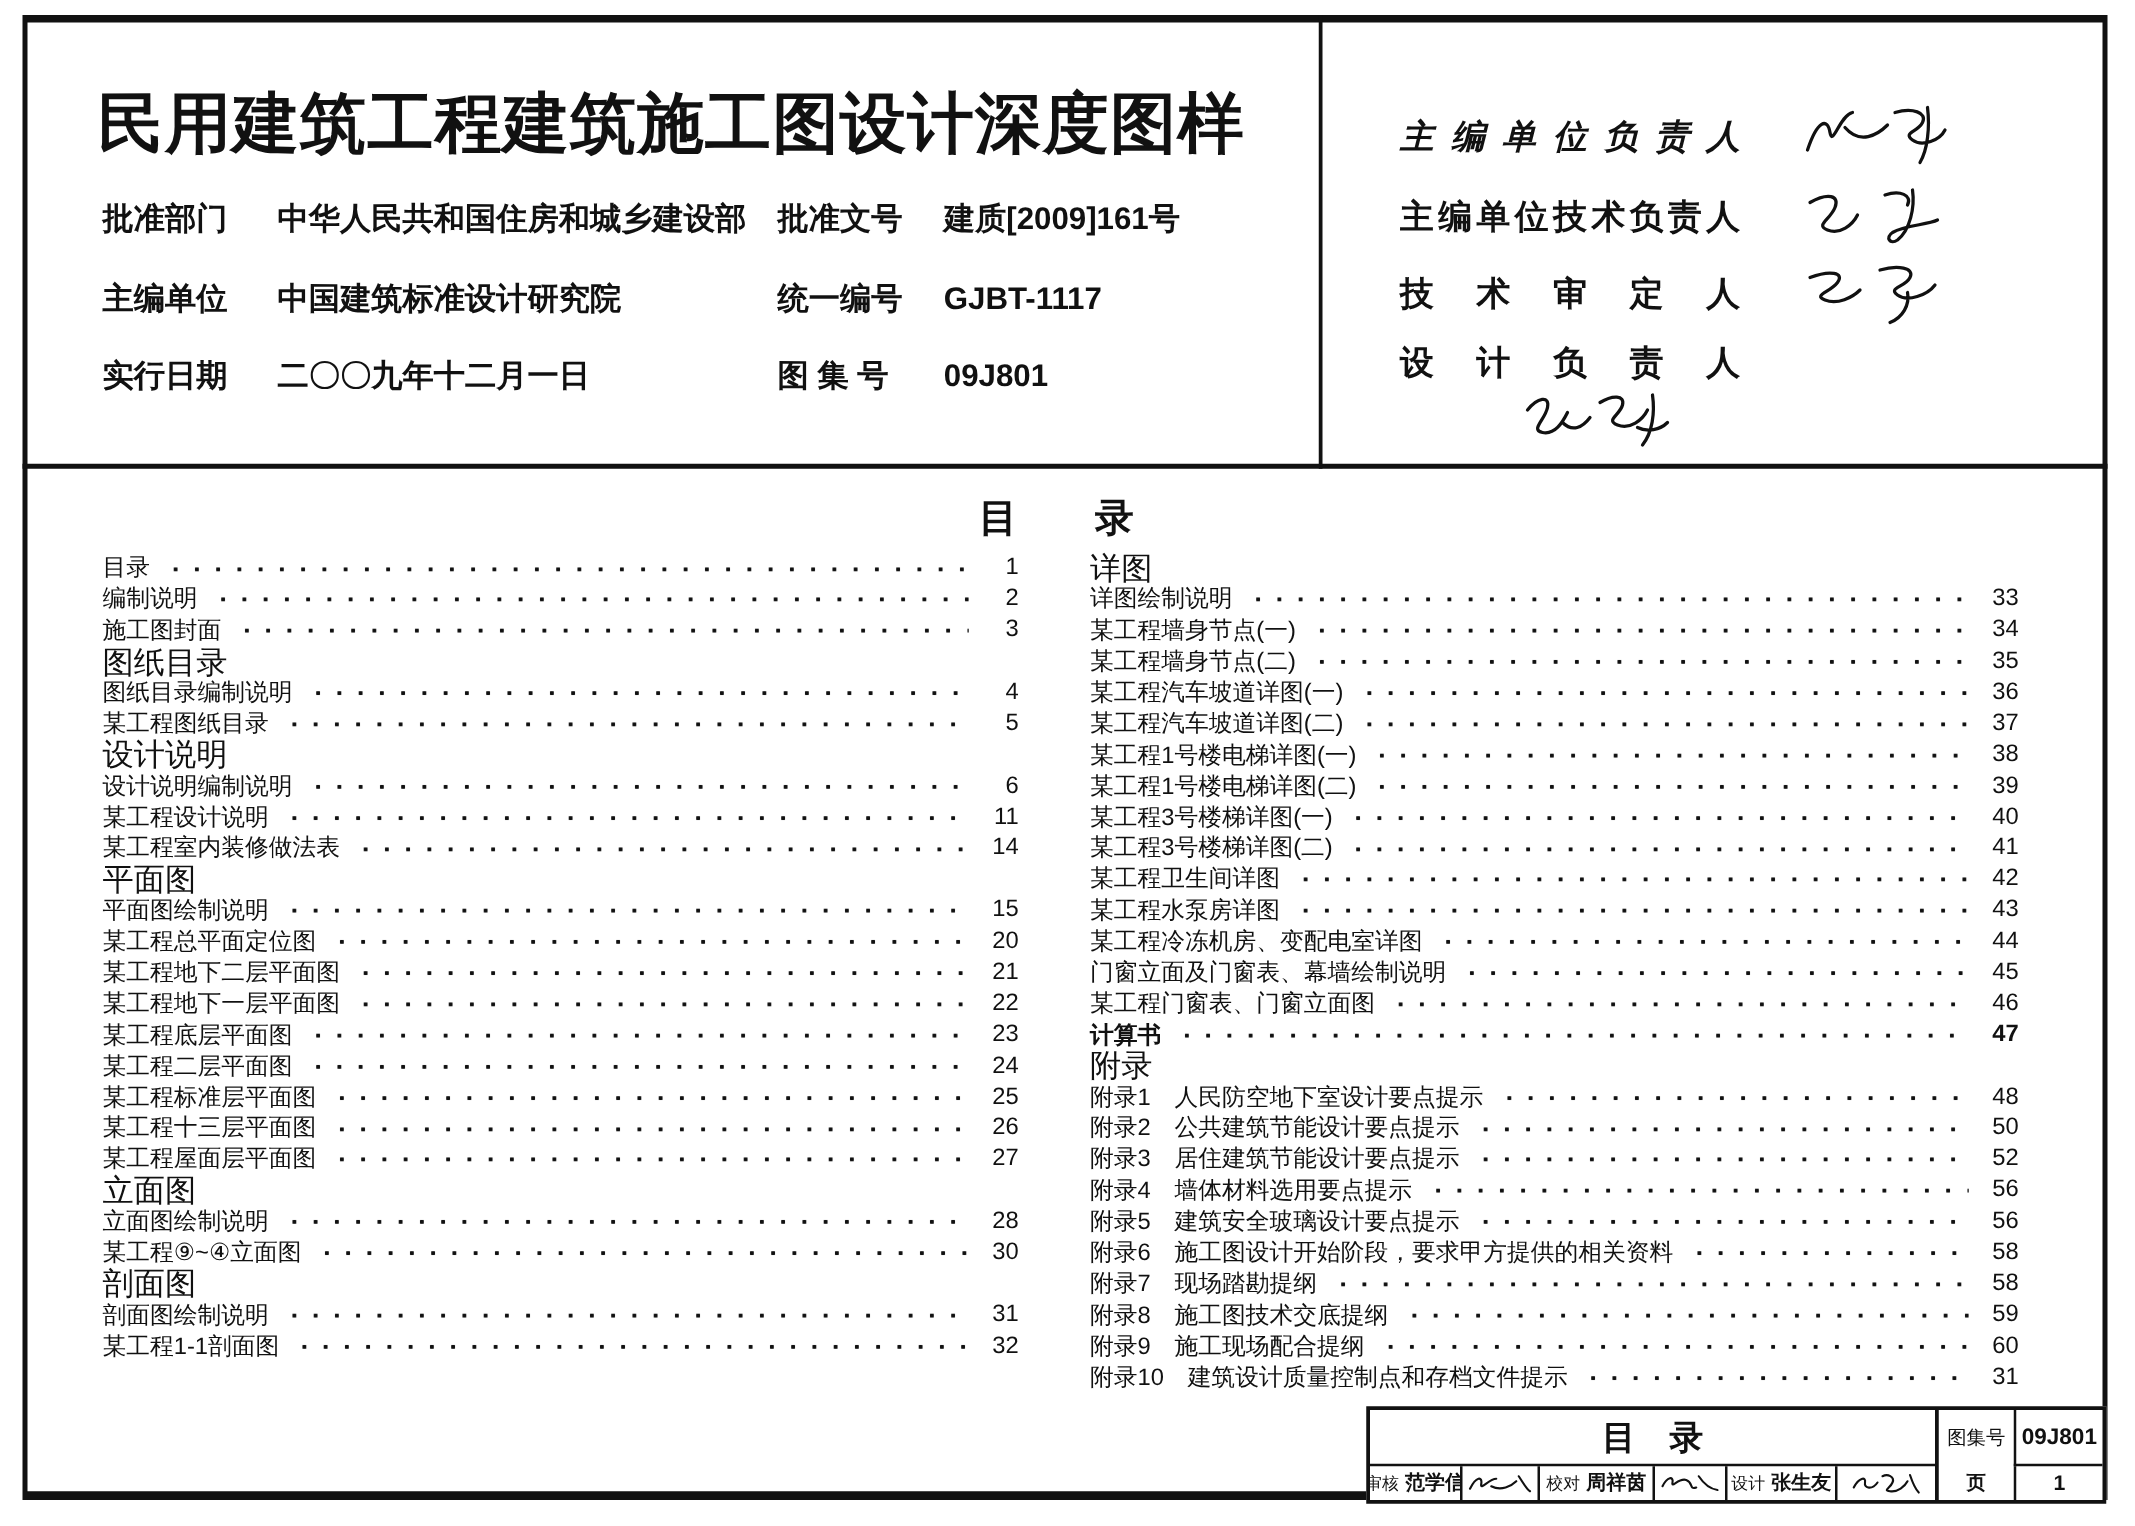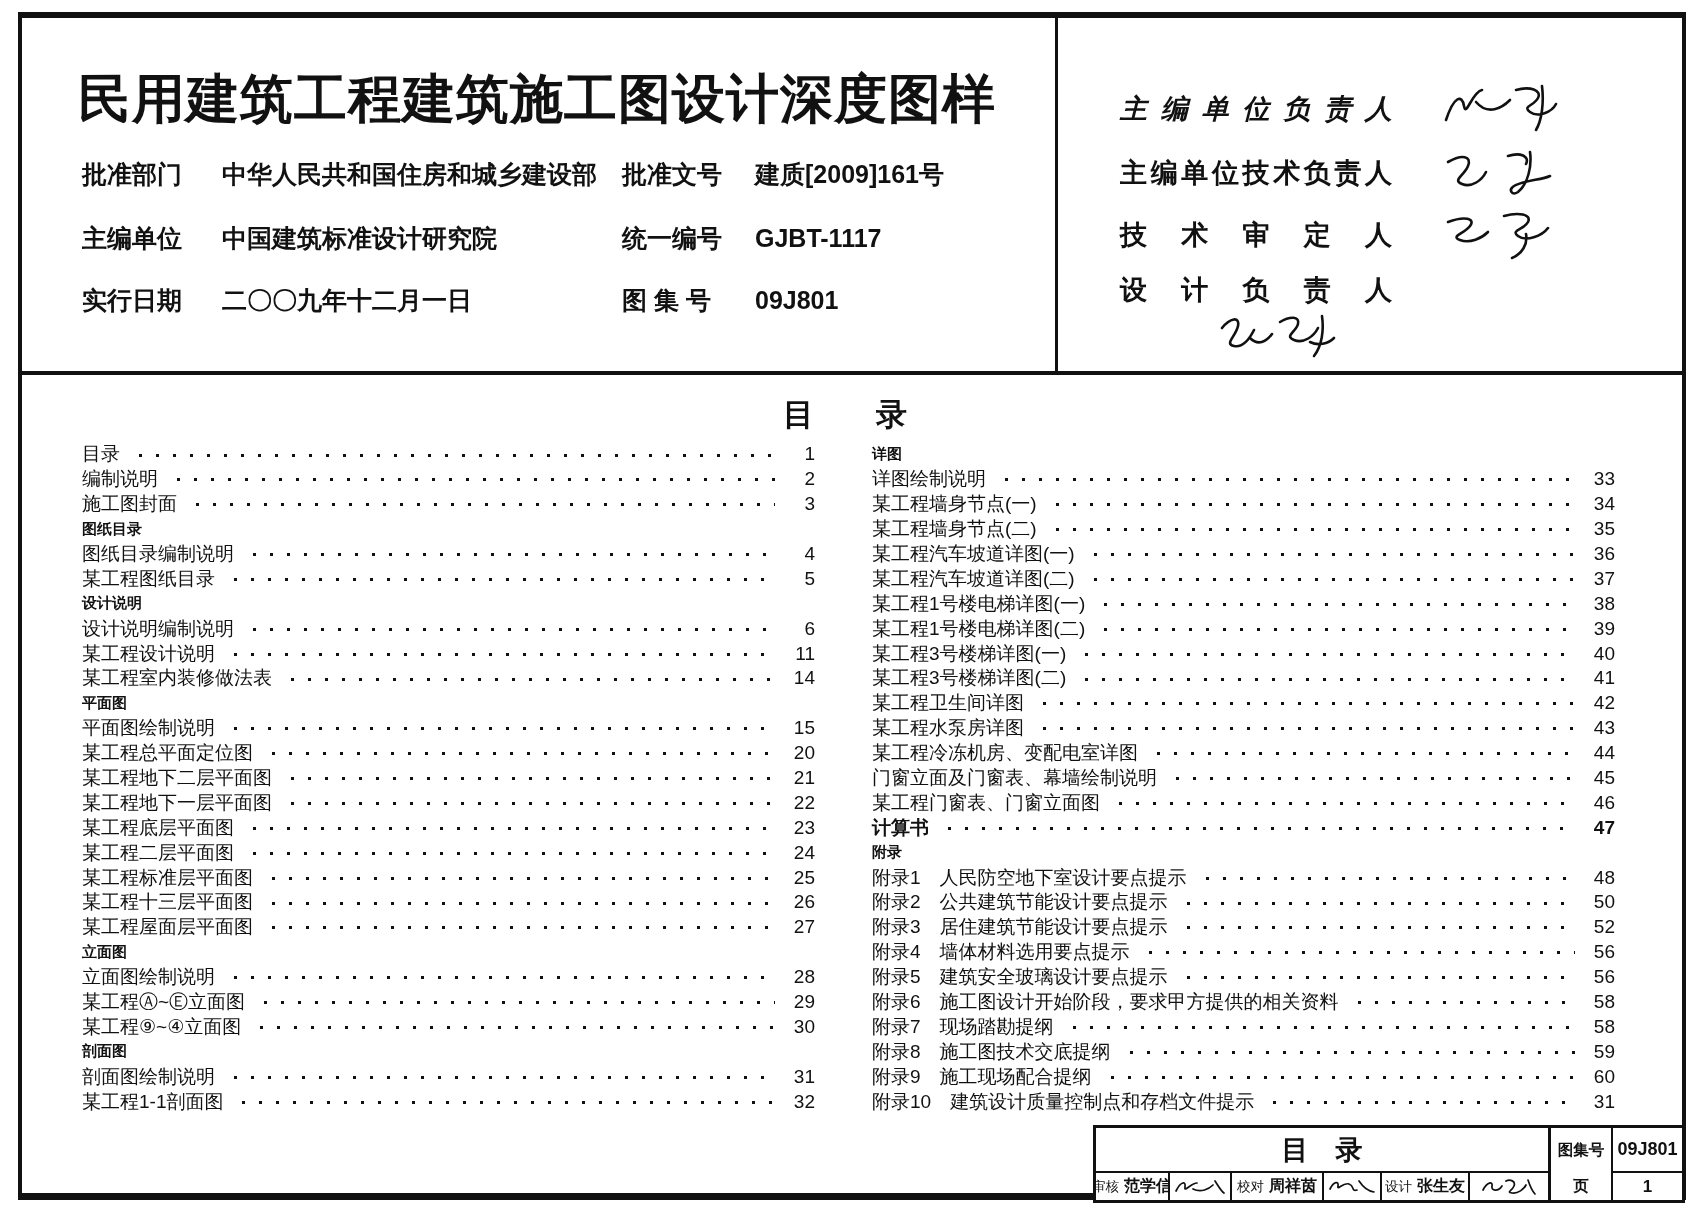--- a/index.html
+++ b/index.html
@@ -36,21 +36,21 @@
   .ink-sm{fill:none;stroke:#111;stroke-width:1.7;stroke-linecap:round;stroke-linejoin:round;}
 
   
   #toc-title{position:absolute;left:700px;top:394px;width:290px;text-align:center;
     font-size:31px;font-weight:bold;white-space:pre;}
   .toc-col{position:absolute;top:442px;}
   #toc-left{left:82px;width:733px;}
   #toc-right{left:872px;width:743px;}
   .toc-row{height:24.9px;display:flex;align-items:center;font-size:19px;white-space:nowrap;}
   .toc-row .t{flex:none;}
-  .toc-row.heading{font-weight:bold;font-size:15px;}
+  .toc-row.heading{font-weight:normal;font-size:25px;}
   .toc-row.bold{font-weight:bold;}
   .dots{flex:1;align-self:stretch;margin:0 4px 0 12px;
     background-image:radial-gradient(circle,#111 1.6px,transparent 1.9px);
     background-size:17px 17px;background-repeat:repeat-x;background-position:left 58%;}
   .pg{flex:none;width:36px;text-align:right;font-size:19px;}
 
   
   #tblock{position:absolute;left:1093px;top:1125px;width:592px;height:78px;
     border:3px solid #111;box-sizing:border-box;display:flex;background:#fff;}
   .tb-main{width:452px;flex:none;display:flex;flex-direction:column;box-sizing:border-box;}
@@ -58,21 +58,21 @@
     font-size:27px;font-weight:bold;white-space:pre;}
   .tb-strip{height:27px;flex:none;border-top:2px solid #111;display:flex;align-items:center;}
   .tb-cell{height:100%;display:flex;align-items:center;justify-content:center;
     box-sizing:border-box;white-space:nowrap;overflow:hidden;}
   .tb-cell + .tb-cell{border-left:2px solid #111;}
   .tb-role{font-size:13.5px;margin-right:5px;}
   .tb-name{font-size:16px;font-weight:bold;}
   .tb-right{flex:1;border-left:3px solid #111;display:grid;
     grid-template-columns:60px 1fr;grid-template-rows:1fr 27px;box-sizing:border-box;}
   .tb-r-cell{display:flex;align-items:center;justify-content:center;box-sizing:border-box;}
-  .tb-atlas-label{font-size:15.5px;font-weight:bold;}
+  .tb-atlas-label{font-size:15.5px;font-weight:normal;}
   .tb-atlas-no{font-size:18px;font-weight:bold;border-left:2px solid #111;border-bottom:2px solid #111;}
   .tb-page-label{font-size:15.5px;font-weight:bold;}
   .tb-page-no{font-size:17px;font-weight:bold;border-left:2px solid #111;}
 </style>
 </head>
 <body>
 
 <div id="page">
   <div id="frame"></div>
   <div id="vdiv-header"></div>
@@ -234,25 +234,20 @@
       </div>
       <div class="toc-row heading">
         <span class="t">立面图</span>
       </div>
       <div class="toc-row">
         <span class="t">立面图绘制说明</span>
         <span class="dots"></span>
         <span class="pg">28</span>
       </div>
       <div class="toc-row">
-        <span class="t">某工程Ⓐ~Ⓔ立面图</span>
-        <span class="dots"></span>
-        <span class="pg">29</span>
-      </div>
-      <div class="toc-row">
         <span class="t">某工程⑨~④立面图</span>
         <span class="dots"></span>
         <span class="pg">30</span>
       </div>
       <div class="toc-row heading">
         <span class="t">剖面图</span>
       </div>
       <div class="toc-row">
         <span class="t">剖面图绘制说明</span>
         <span class="dots"></span>

